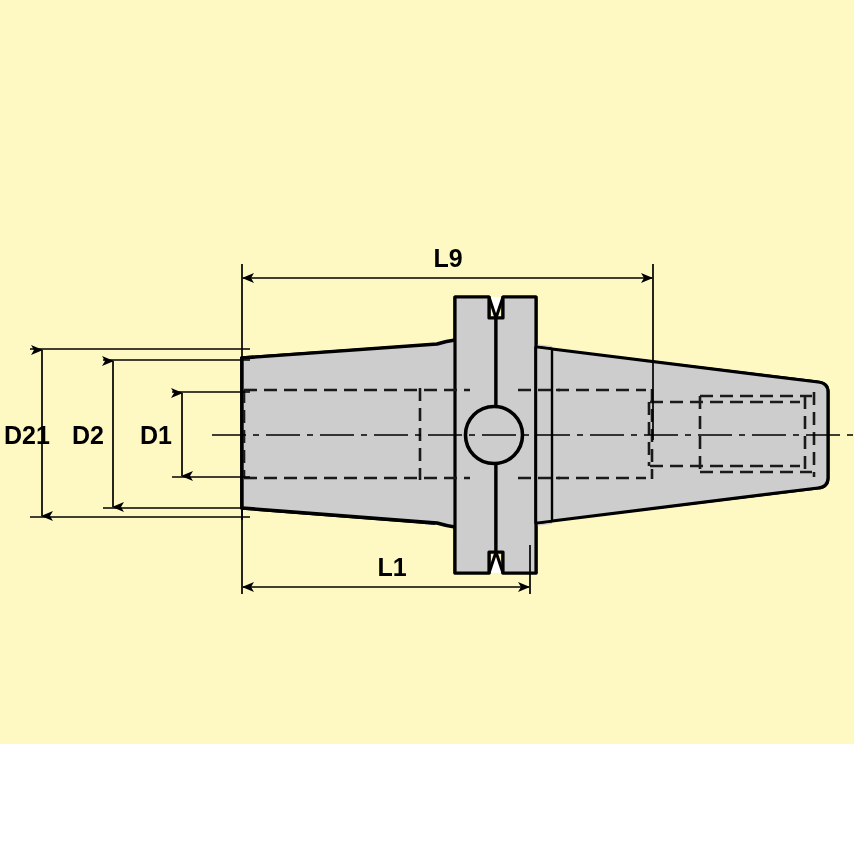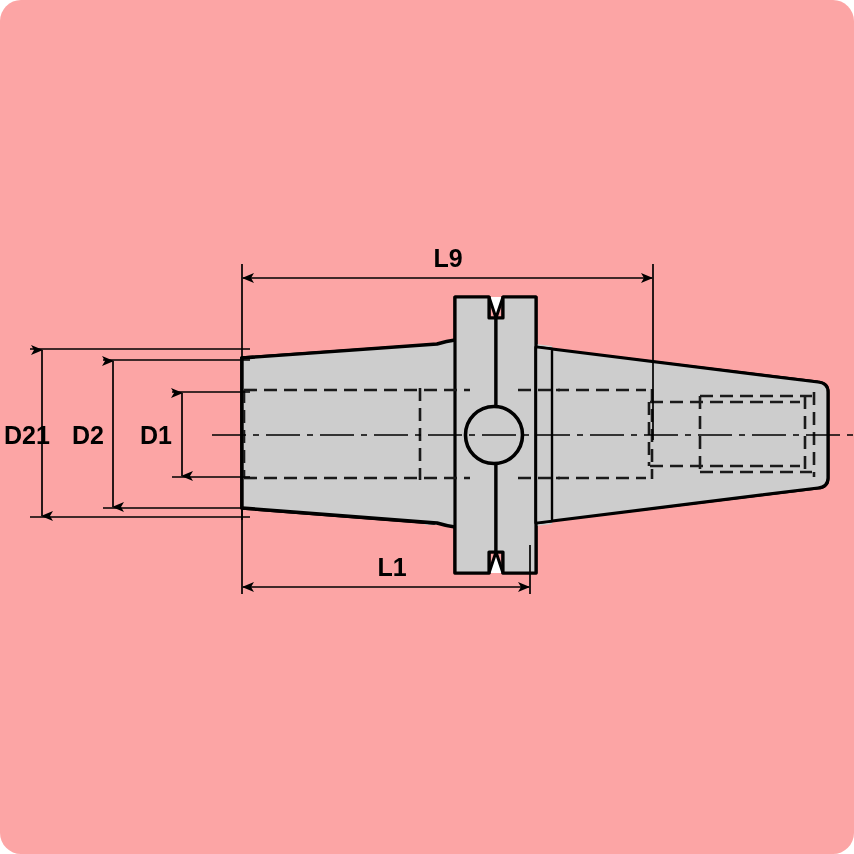--- a/index.html
+++ b/index.html
@@ -9,23 +9,22 @@
   }
   body {
     width: 854px;
     height: 854px;
     font-family: "Liberation Sans", sans-serif;
     overflow: hidden;
   }
   #drawing-root {
     position: relative;
     width: 854px;
-    height: 854px;
-    background: #fca5a5;
-    border-radius: 21px;
+    height: 744px;
+    background: #fef9c3;
   }
   svg#tech-drawing {
     display: block;
     width: 854px;
     height: 854px;
   }
   .dim-label {
     font-family: "Liberation Sans", sans-serif;
     font-size: 25px;
     font-weight: bold;

